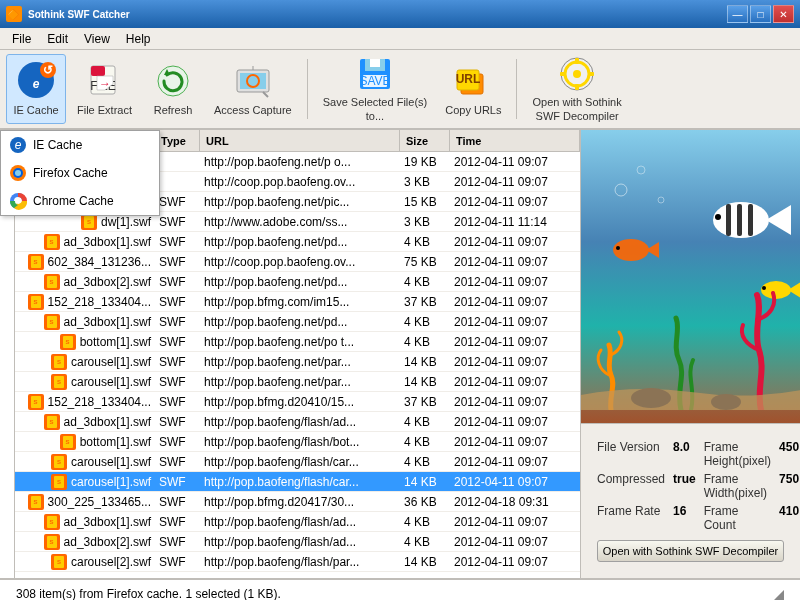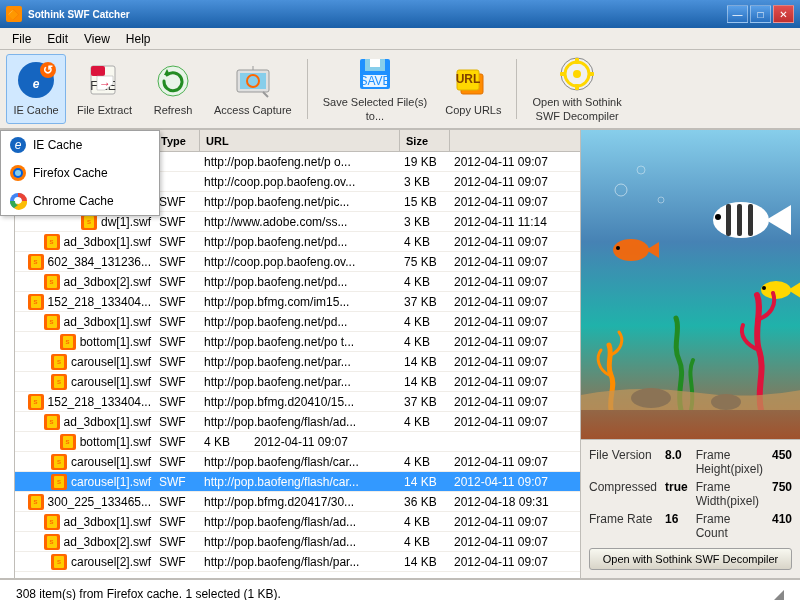--- a/index.html
+++ b/index.html
@@ -170,21 +170,21 @@
     }
     .preview-area {
       flex: 1;
       background: linear-gradient(to bottom, #87CEEB 0%, #4682B4 40%, #20B2AA 60%, #8B7355 85%, #A0522D 100%);
       overflow: hidden;
       position: relative;
     }
 
     .info-panel {
       background: #f0ede8;
-      padding: 8px;
+      padding: 16px;
       border-top: 1px solid #c0bdb8;
     }
     .info-grid {
       display: grid;
       grid-template-columns: auto auto auto auto;
       gap: 4px 8px;
       font-size: 11px;
     }
     .info-label { color: #333; }
     .info-value { color: #000; font-weight: bold; }
@@ -366,20 +366,21 @@
       </div>
     </div>
   </div>
 
   <div class="file-list-panel">
     <div class="file-list-header">
       <div class="col-header col-name">Name</div>
       <div class="col-header col-type">Type</div>
       <div class="col-header col-url">URL</div>
       <div class="col-header col-size">Size</div>
+      <div class="col-header col-time">Time</div>
     </div>
     <div class="file-list-body" id="file-list-body">
     <div class="file-row">
     <div class="col-name">
             <span></span>
           </div>
     <div class="col-type"></div>
     <div class="col-url">http://pop.baofeng.net/p o...</div>
     <div class="col-size">19 KB</div>
     <div class="col-time">2012-04-11 09:07</div>
@@ -538,20 +539,21 @@
     <div class="col-time">2012-04-11 09:07</div>
   </div>
         <div class="file-row">
     <div class="col-name">
             <div class="file-icon">
               <div class="file-icon-inner">S</div>
             </div>
             <span>bottom[1].swf</span>
           </div>
     <div class="col-type">SWF</div>
+    <div class="col-url">http://pop.baofeng/flash/bot...</div>
     <div class="col-size">4 KB</div>
     <div class="col-time">2012-04-11 09:07</div>
   </div>
         <div class="file-row">
     <div class="col-name">
             <div class="file-icon">
               <div class="file-icon-inner">S</div>
             </div>
             <span>carousel[1].swf</span>
           </div>

